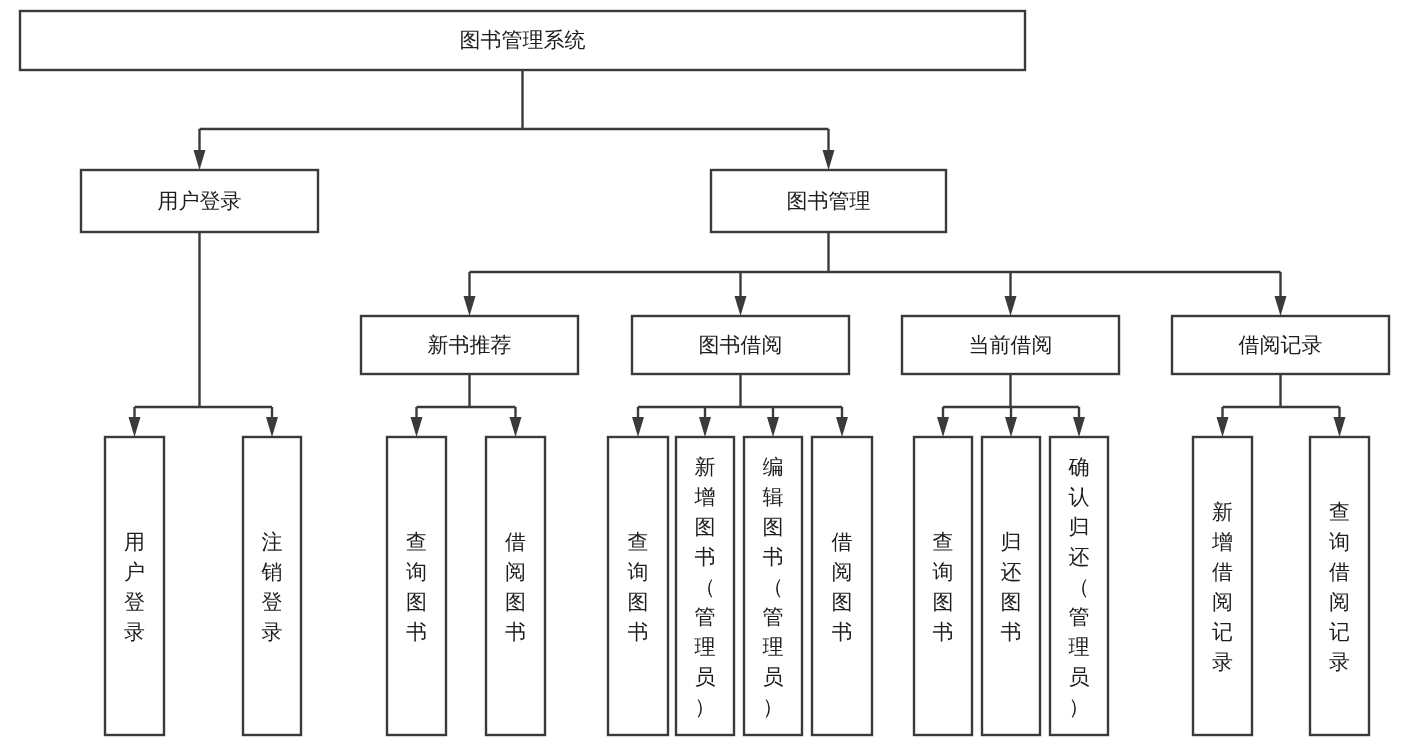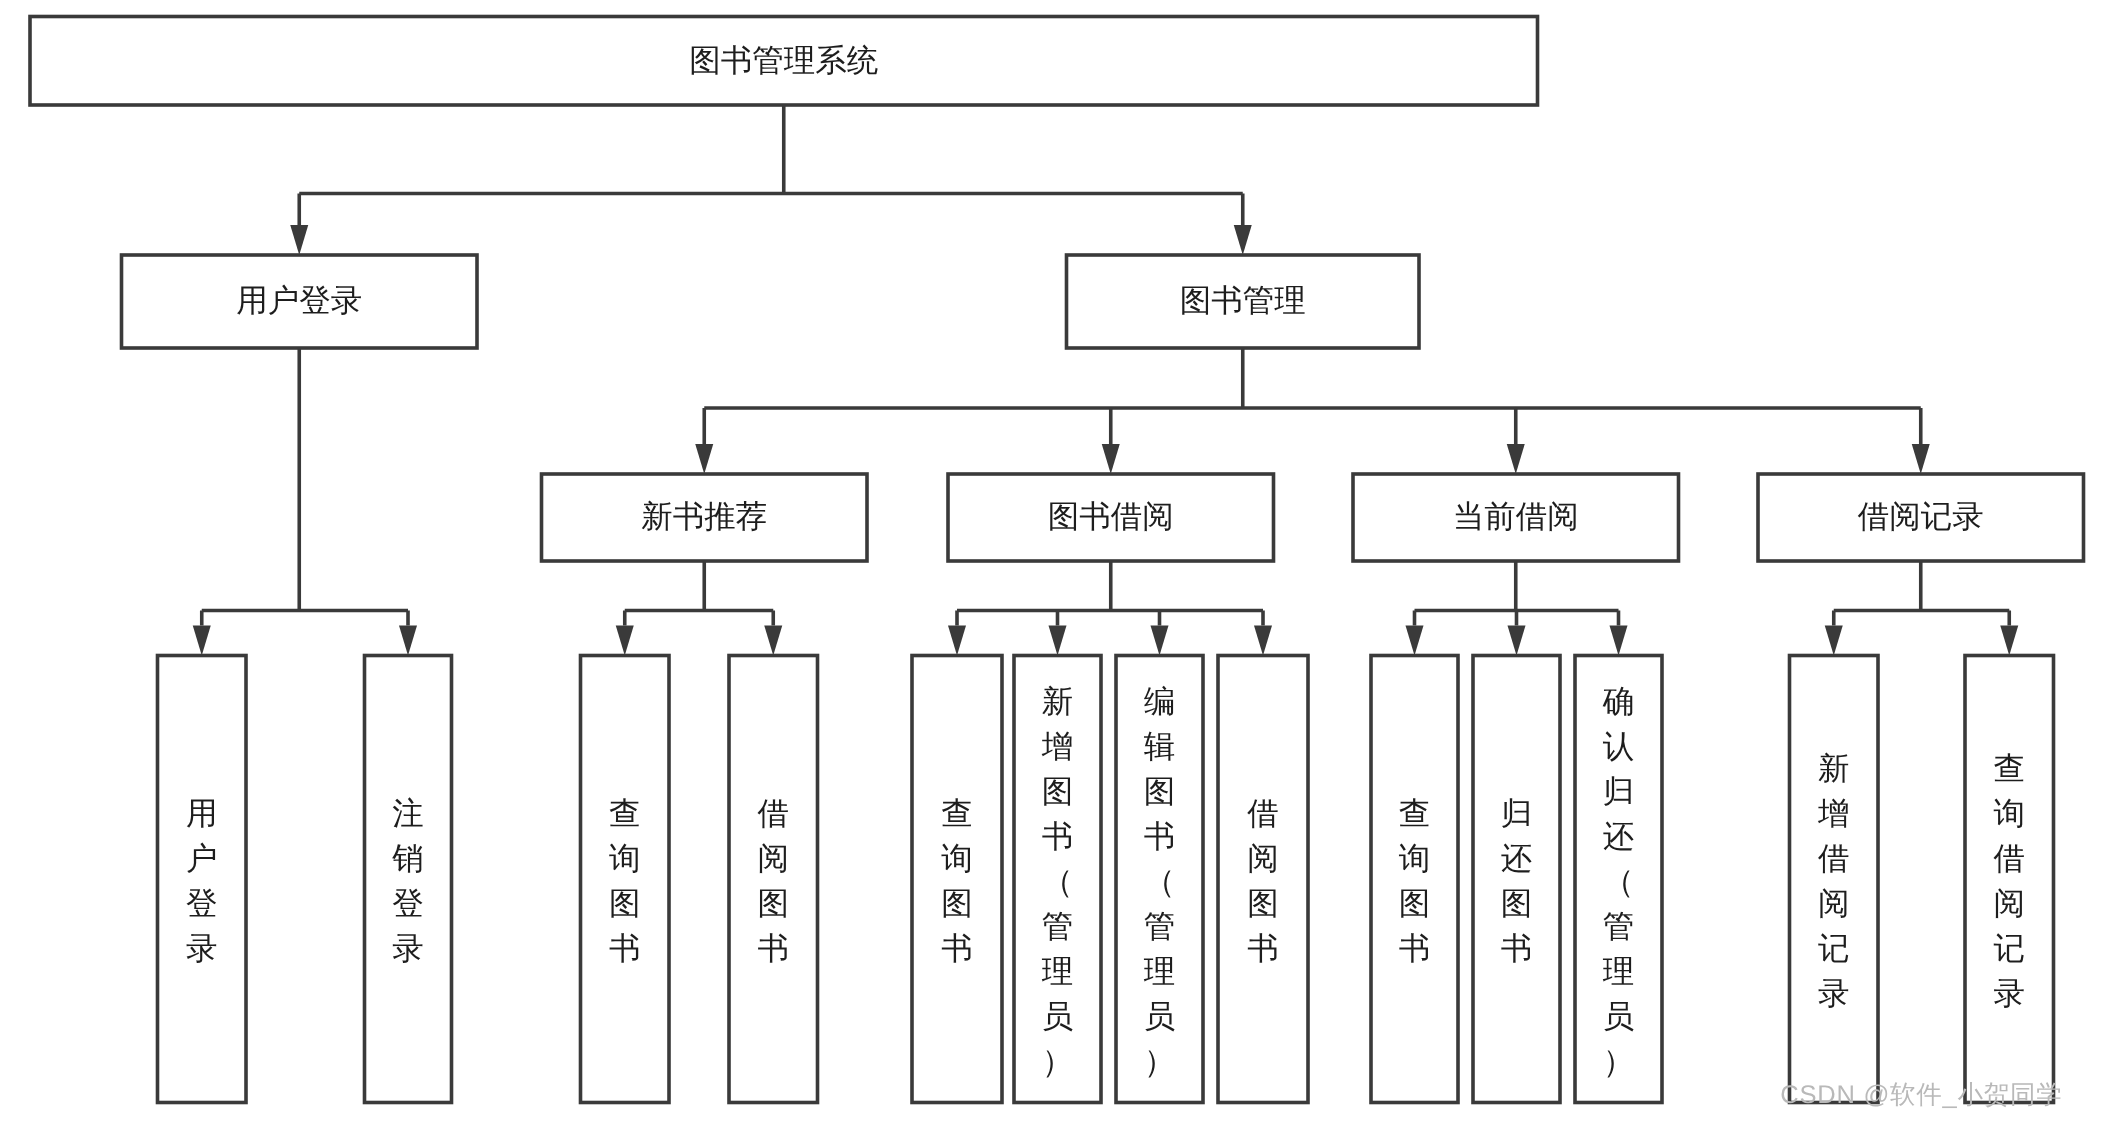--- a/index.html
+++ b/index.html
@@ -195,14 +195,13 @@
         <g>
           <rect x="1193" y="437" width="59" height="298" class="node-box"></rect>
           <text class="node-label-v" x="1222.5" y="519.4"><tspan x="1222.5" dy="0">新</tspan><tspan x="1222.5" dy="30">增</tspan><tspan x="1222.5" dy="30">借</tspan><tspan x="1222.5" dy="30">阅</tspan><tspan x="1222.5" dy="30">记</tspan><tspan x="1222.5" dy="30">录</tspan></text>
         </g>
         <g>
           <rect x="1310" y="437" width="59" height="298" class="node-box"></rect>
           <text class="node-label-v" x="1339.5" y="519.4"><tspan x="1339.5" dy="0">查</tspan><tspan x="1339.5" dy="30">询</tspan><tspan x="1339.5" dy="30">借</tspan><tspan x="1339.5" dy="30">阅</tspan><tspan x="1339.5" dy="30">记</tspan><tspan x="1339.5" dy="30">录</tspan></text>
         </g>
       </g>
   </svg>
-  <div class="watermark">CSDN @软件_小贺同学</div>
 </div>
 
 </body></html>

